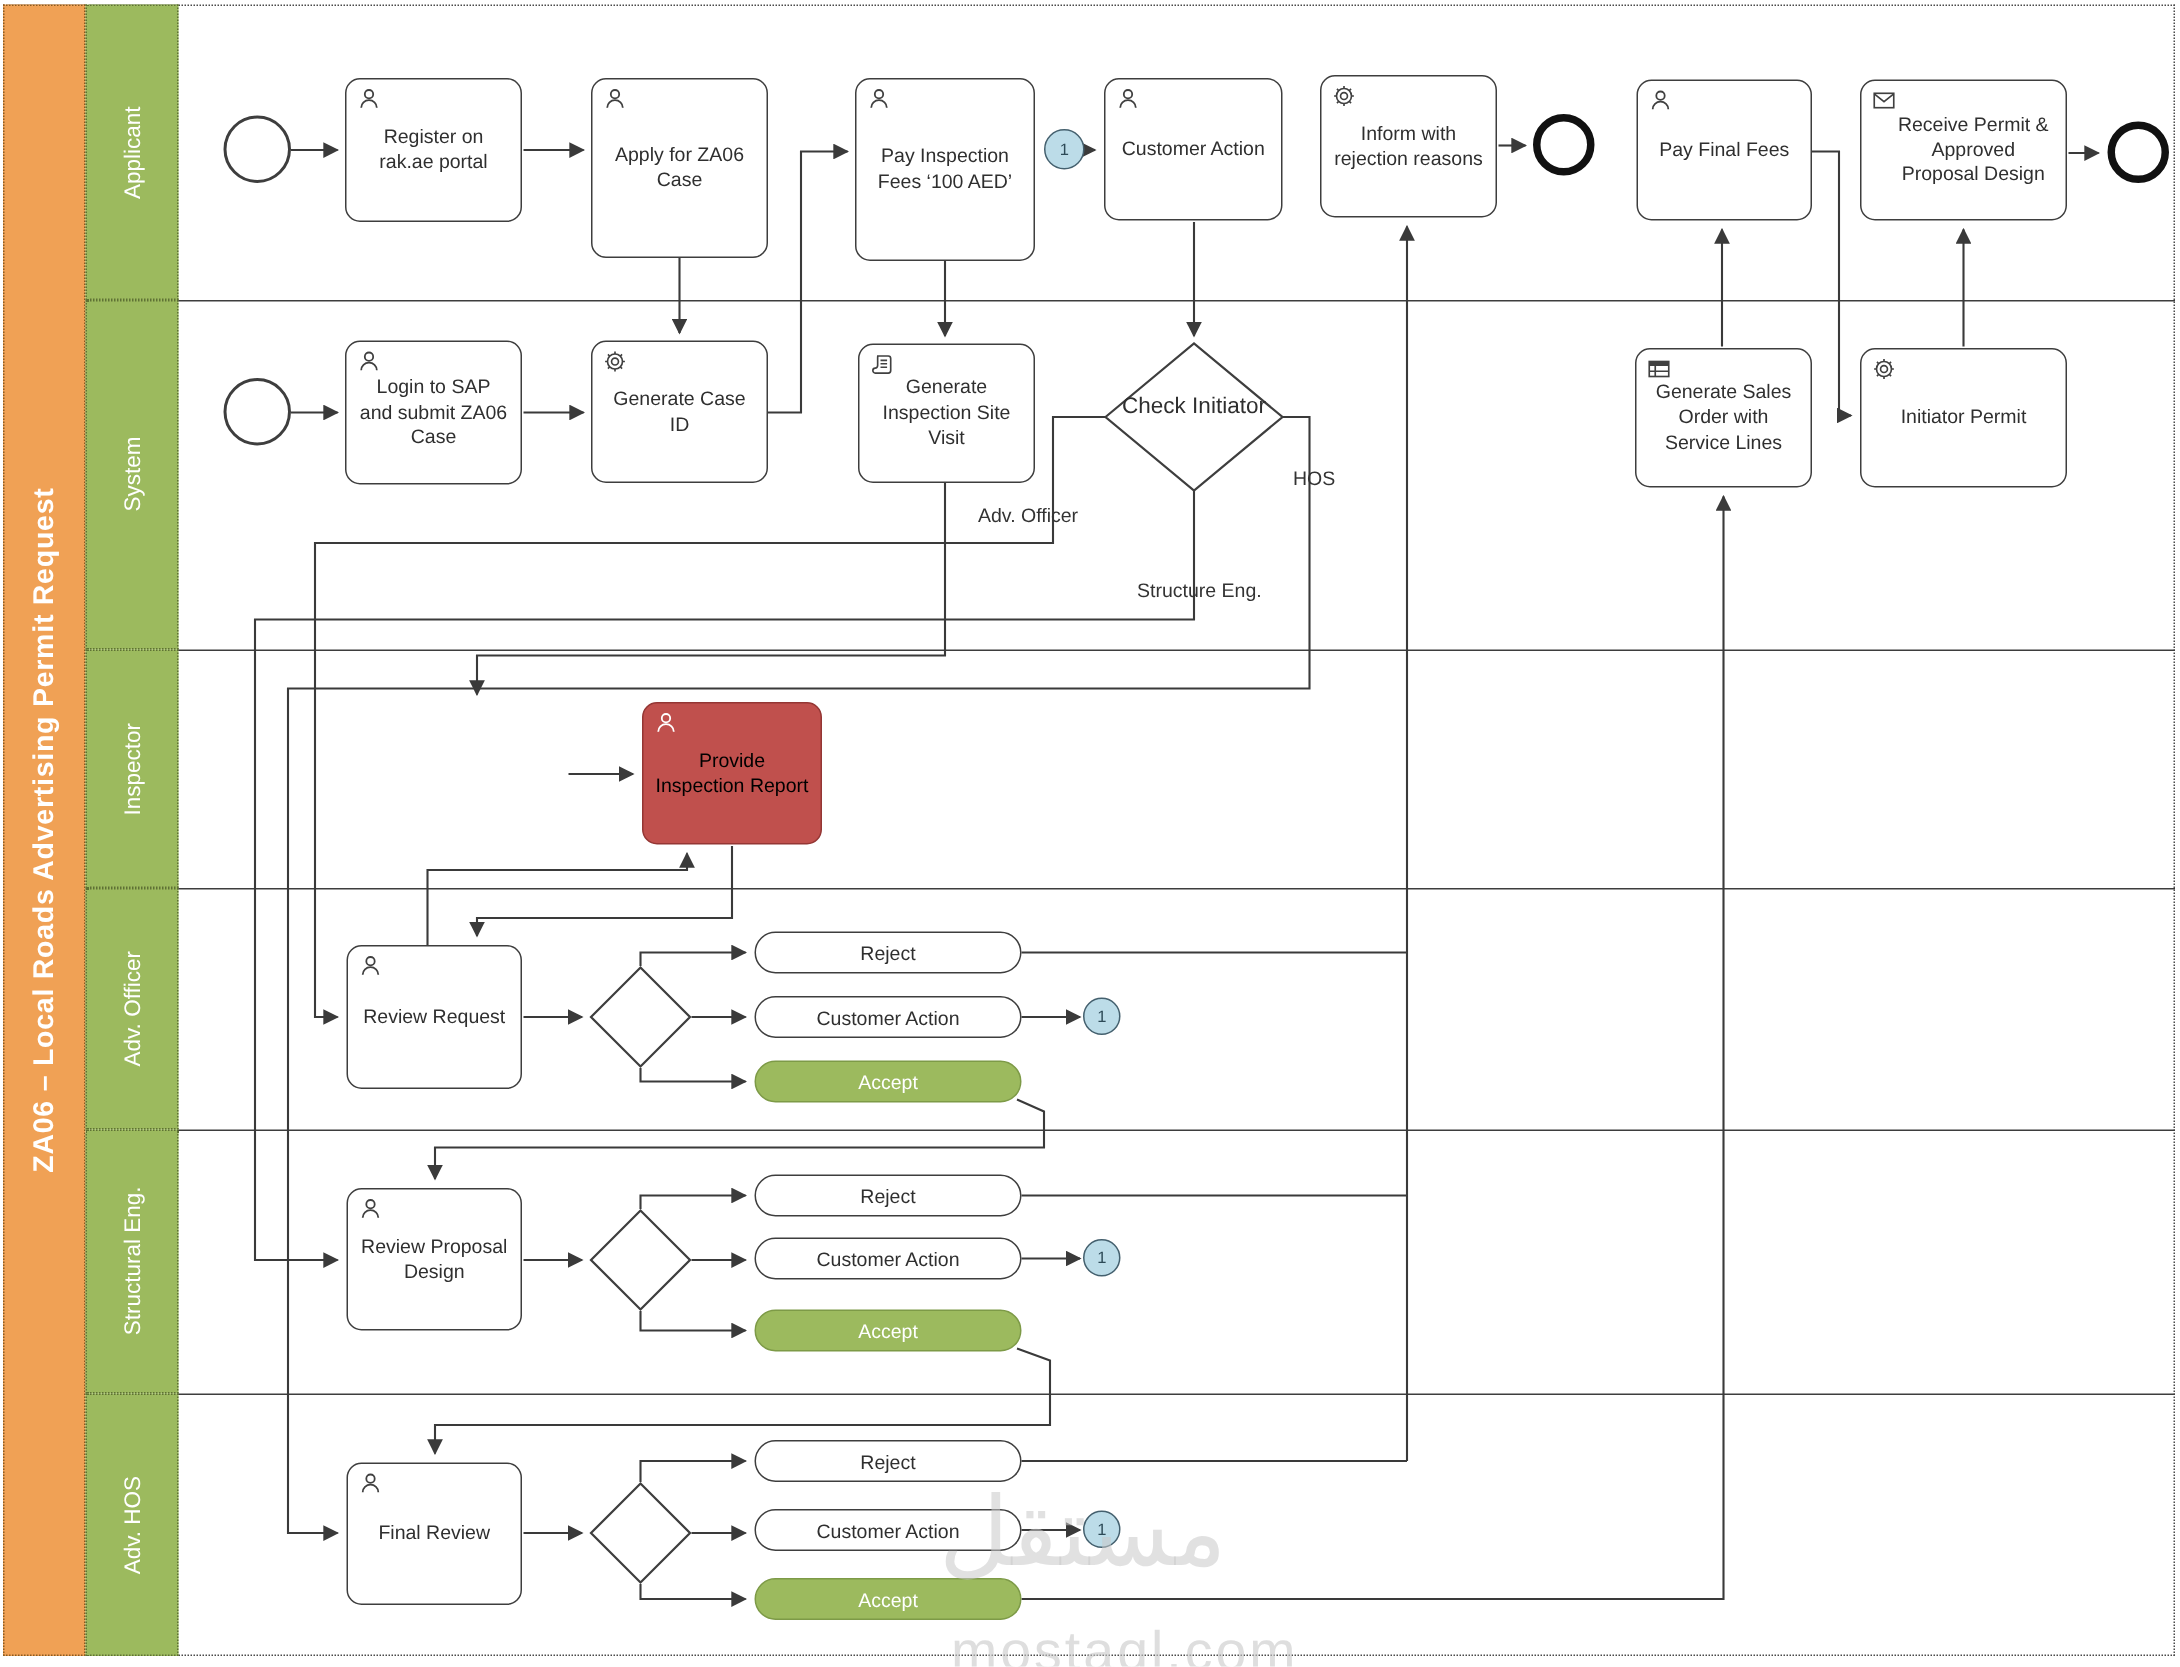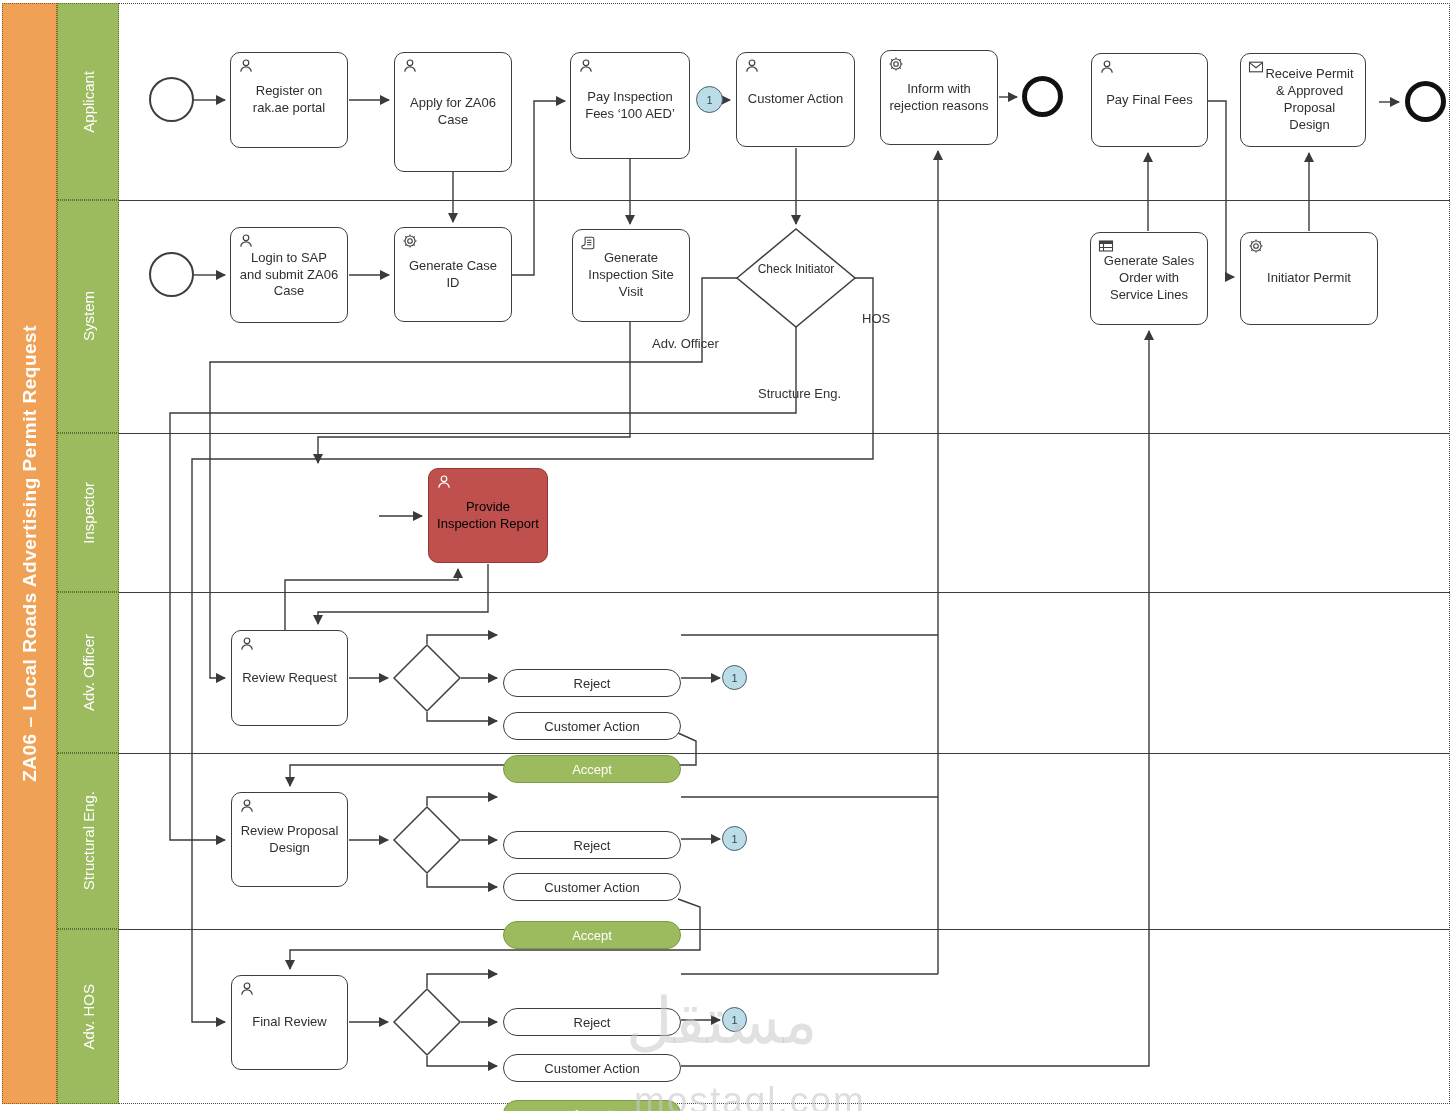--- a/index.html
+++ b/index.html
@@ -19,29 +19,29 @@
   .lane-sep{position:absolute;left:119px;width:1331px;height:0;border-top:1px solid #3d3d3d;}
 
   
   .task{position:absolute;background:#fff;border:1.5px solid #3e3e3e;border-radius:10px;
     display:flex;align-items:center;justify-content:center;text-align:center;
     font-size:13px;color:#2f2f2f;line-height:1.3;padding:6px 8px;box-sizing:border-box;}
   .task .icon{position:absolute;top:5px;left:7px;width:16px;height:16px;}
   .task .icon svg{width:16px;height:16px;display:block;}
   .task.red{background:var(--task_red);border-color:#943634;color:#000000;}
   .pill{position:absolute;height:28px;background:#fff;border:1.4px solid #3e3e3e;border-radius:14px;
-    display:flex;align-items:center;justify-content:center;font-size:13px;color:#2f2f2f;box-sizing:border-box;margin-top:48px;}
+    display:flex;align-items:center;justify-content:center;font-size:13px;color:#2f2f2f;box-sizing:border-box;}
   .pill.green{background:var(--accept_green);border-color:#7d9a47;color:#fff;}
   .event{position:absolute;border-radius:50%;box-sizing:border-box;background:#fff;}
   .event.start{width:45px;height:45px;border:2px solid #3e3e3e;}
   .event.end{width:41px;height:41px;border:5px solid #111;}
   .event.link{background:var(--link_fill);border:1.6px solid #44606e;display:flex;align-items:center;
     justify-content:center;font-size:11px;color:#2d4a57;}
   .flow-label{position:absolute;font-size:13px;color:#333;white-space:nowrap;}
-  .gw-label{position:absolute;font-size:12px;color:#2f2f2f;text-align:center;}
+  .gw-label{position:absolute;font-size:15px;color:#2f2f2f;text-align:center;}
   #connectors{position:absolute;left:0;top:0;pointer-events:none;}
 
   
   .wm-ar{position:absolute;left:626px;top:984px;font-size:64px;font-weight:normal;
     color:rgba(200,200,200,.55);pointer-events:none;}
   .wm-la{position:absolute;left:634px;top:1080px;font-size:37px;letter-spacing:2px;
     color:rgba(200,200,200,.6);pointer-events:none;}
 </style>
 </head>
 <body>
@@ -157,21 +157,21 @@
   </div>
   <div class="task" style="left:394px;top:52px;width:118px;height:120px;">
     <span class="icon">
         <svg viewBox="0 0 16 16">
           <circle cx="8" cy="4.8" r="2.8" fill="none" stroke="#404040" stroke-width="1.2"></circle>
           <path d="M2.8 13.8 a5.2 5 0 0 1 10.4 0" fill="none" stroke="#404040" stroke-width="1.2"></path>
         </svg>
       </span>
     <span>Apply for ZA06 Case</span>
   </div>
-  <div class="task" style="left:570px;top:52px;width:120px;height:107px;">
+  <div class="task" style="left:570px;top:52px;width:120px;height:122px;">
     <span class="icon">
         <svg viewBox="0 0 16 16">
           <circle cx="8" cy="4.8" r="2.8" fill="none" stroke="#404040" stroke-width="1.2"></circle>
           <path d="M2.8 13.8 a5.2 5 0 0 1 10.4 0" fill="none" stroke="#404040" stroke-width="1.2"></path>
         </svg>
       </span>
     <span>Pay Inspection Fees ‘100 AED’</span>
   </div>
   <div class="task" style="left:736px;top:52px;width:119px;height:95px;">
     <span class="icon">
@@ -196,21 +196,21 @@
   </div>
   <div class="task" style="left:1091px;top:53px;width:117px;height:94px;">
     <span class="icon">
         <svg viewBox="0 0 16 16">
           <circle cx="8" cy="4.8" r="2.8" fill="none" stroke="#404040" stroke-width="1.2"></circle>
           <path d="M2.8 13.8 a5.2 5 0 0 1 10.4 0" fill="none" stroke="#404040" stroke-width="1.2"></path>
         </svg>
       </span>
     <span>Pay Final Fees</span>
   </div>
-  <div class="task" style="left:1240px;top:53px;width:126px;height:94px;padding-left:21px;">
+  <div class="task" style="left:1240px;top:53px;width:138px;height:94px;padding-left:21px;">
     <span class="icon">
         <svg viewBox="0 0 16 16">
           <g fill="none" stroke="#404040" stroke-width="1.1">
             <rect x="1.5" y="3.2" width="13" height="9.6"></rect>
             <path d="M1.5 3.6 8 8.8 14.5 3.6"></path>
           </g>
         </svg>
       </span>
     <span>Receive Permit &amp; Approved Proposal Design</span>
   </div>

